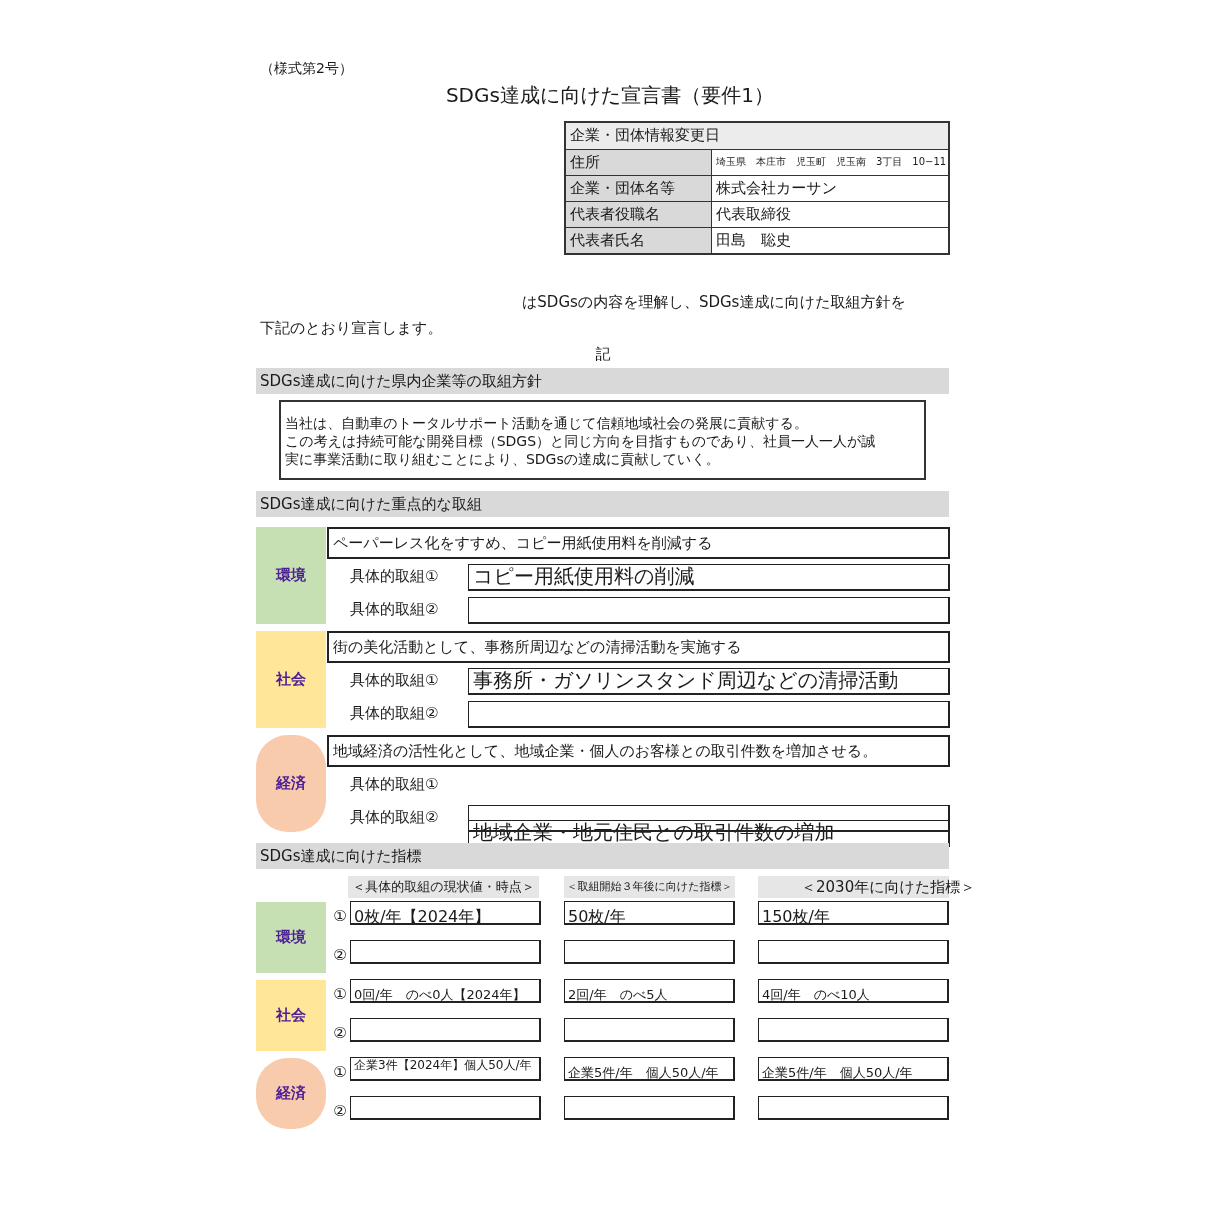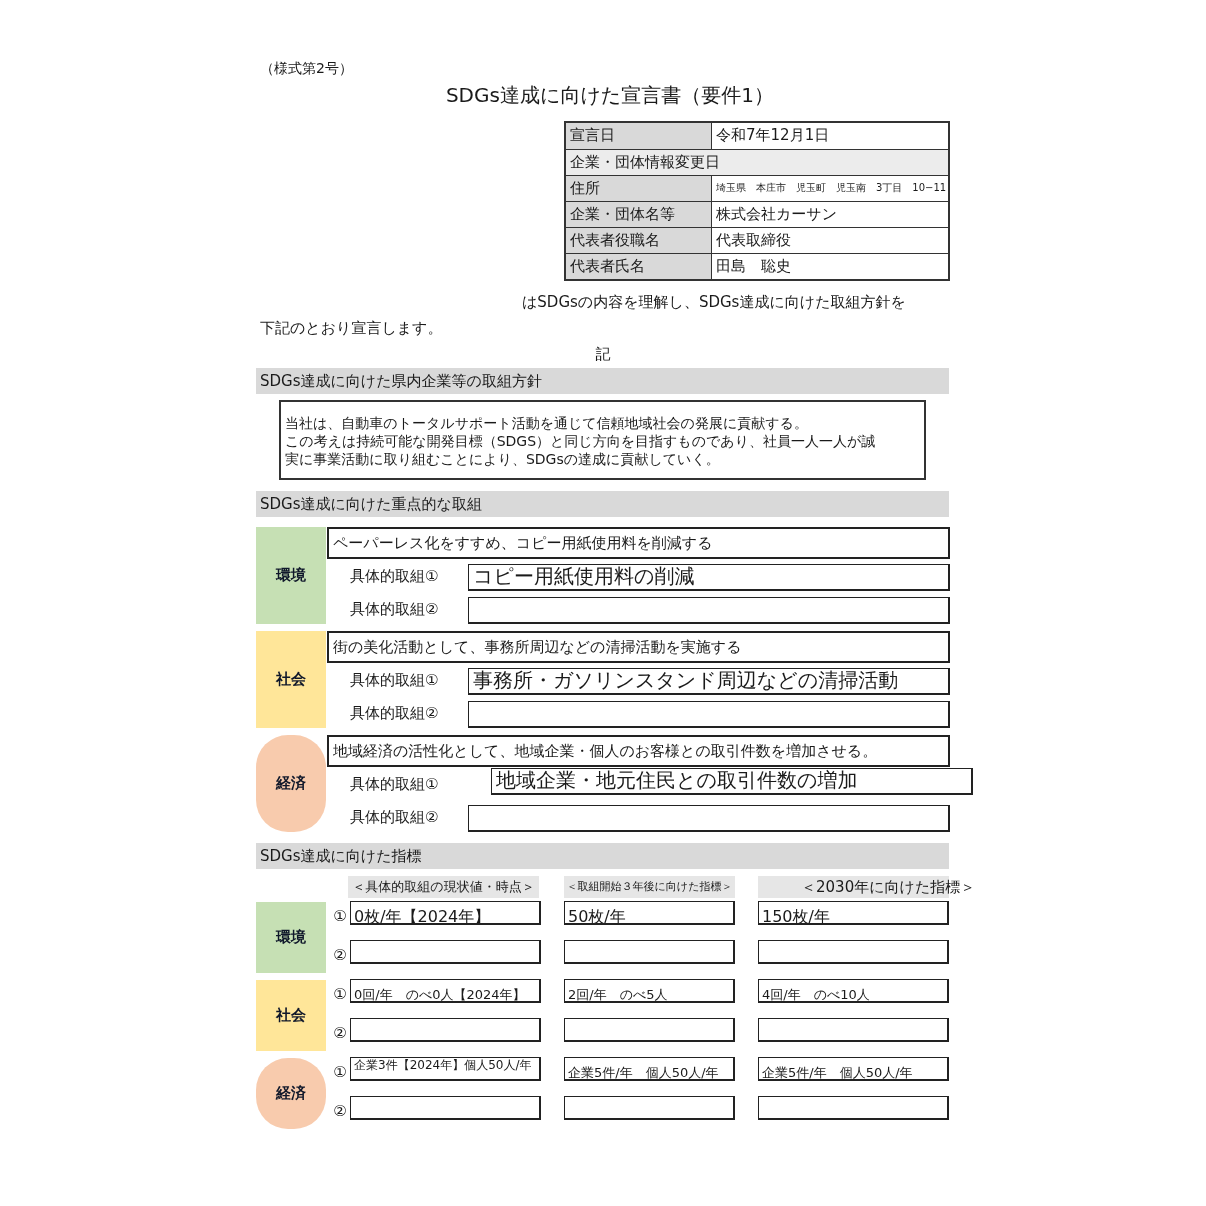--- a/index.html
+++ b/index.html
@@ -27,21 +27,21 @@
     .ki { left: 0; width: 1206px; top: 345px; text-align: center; font-size: 15px; }
 
     .section-bar { left: 256px; width: 693px; height: 26px; background: #d9d9d9; font-size: 15px;
                    line-height: 26px; padding-left: 4px; }
 
     .policy-box { left: 279px; top: 400px; width: 647px; height: 80px; border: 2px solid #333;
                   padding: 12px 4px 0 4px; font-size: 14px; line-height: 18px; }
     .policy-box div { white-space: nowrap; }
 
     .cat { width: 70px; font-size: 15px; font-weight: bold; display: flex; align-items: center;
-           justify-content: center; color: #0f172a; }
+           justify-content: center; color: #4c1d95; }
     .cat.env { background: #c6e0b4; }
     .cat.soc { background: #ffe699; }
     .cat.eco { background: #f8cbad; border-radius: 32px; }
 
     .goal-box { left: 327px; width: 623px; height: 32px; border: 2px solid #222; font-size: 15px;
                 line-height: 28px; padding-left: 4px; white-space: nowrap; }
     .sub-label { left: 350px; font-size: 15px; white-space: nowrap; }
     .sub-box { left: 468px; width: 482px; height: 27px; border: 1.5px solid #222; border-bottom-width: 2.5px;
                border-right-width: 2px; font-size: 20px; line-height: 23px; padding-left: 4px; white-space: nowrap; }
 
@@ -53,24 +53,20 @@
     .ind-box.wrap { font-size: 12px; line-height: 13px; white-space: normal; padding-top: 1px; }
     .num { left: 330px; width: 20px; font-size: 15px; text-align: center; }
   </style>
 </head>
 <body>
 
 <div class="abs t form-no">（様式第2号）</div>
 <div class="abs t title"><span>SDGs達成に向けた宣言書（要件1）</span></div>
 
 <div class="abs info-table">
-  <div class="info-row">
-    <div class="info-label">宣言日</div>
-    <div class="info-value">令和7年12月1日</div>
-  </div>
   <div class="info-row full">
     <div class="info-label">企業・団体情報変更日</div>
   </div>
   <div class="info-row">
     <div class="info-label">住所</div>
     <div class="info-value small">埼玉県　本庄市　児玉町　児玉南　3丁目　10−11</div>
   </div>
   <div class="info-row">
     <div class="info-label">企業・団体名等</div>
     <div class="info-value">株式会社カーサン</div>
@@ -108,21 +104,21 @@
 <div class="abs cat soc" style="left:256px; top:631px; height:97px;">社会</div>
 <div class="abs goal-box" style="top:631px;">街の美化活動として、事務所周辺などの清掃活動を実施する</div>
 <div class="abs sub-label" style="top:671px;">具体的取組①</div>
 <div class="abs sub-box" style="top:668px;">事務所・ガソリンスタンド周辺などの清掃活動</div>
 <div class="abs sub-label" style="top:704px;">具体的取組②</div>
 <div class="abs sub-box" style="top:701px;"></div>
 
 <div class="abs cat eco" style="left:256px; top:735px; height:97px;">経済</div>
 <div class="abs goal-box" style="top:735px;">地域経済の活性化として、地域企業・個人のお客様との取引件数を増加させる。</div>
 <div class="abs sub-label" style="top:775px;">具体的取組①</div>
-<div class="abs sub-box" style="top:768px;margin-left:23px;">地域企業・地元住民との取引件数の増加</div>
+<div class="abs sub-box" style="top:820px;">地域企業・地元住民との取引件数の増加</div>
 <div class="abs sub-label" style="top:808px;">具体的取組②</div>
 <div class="abs sub-box" style="top:805px;"></div>
 
 <div class="abs section-bar t" style="top:843px;">SDGs達成に向けた指標</div>
 
 <div class="abs col-head" style="left:348px; top:876px; width:191px;">＜具体的取組の現状値・時点＞</div>
 <div class="abs col-head" style="left:564px; top:876px; width:171px; font-size:11px;">＜取組開始３年後に向けた指標＞</div>
 <div class="abs col-head" style="left:758px; top:876px; width:191px; font-size:15px;padding-left:43px;">＜2030年に向けた指標＞</div>
 
 <div class="abs cat env" style="left:256px; top:902px; height:71px;">環境</div>

